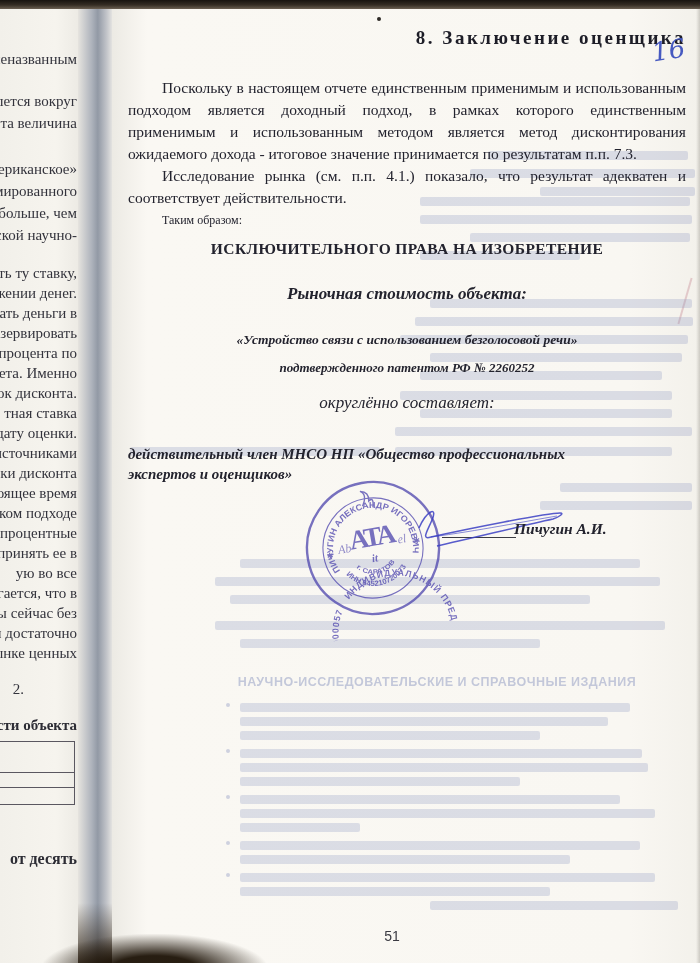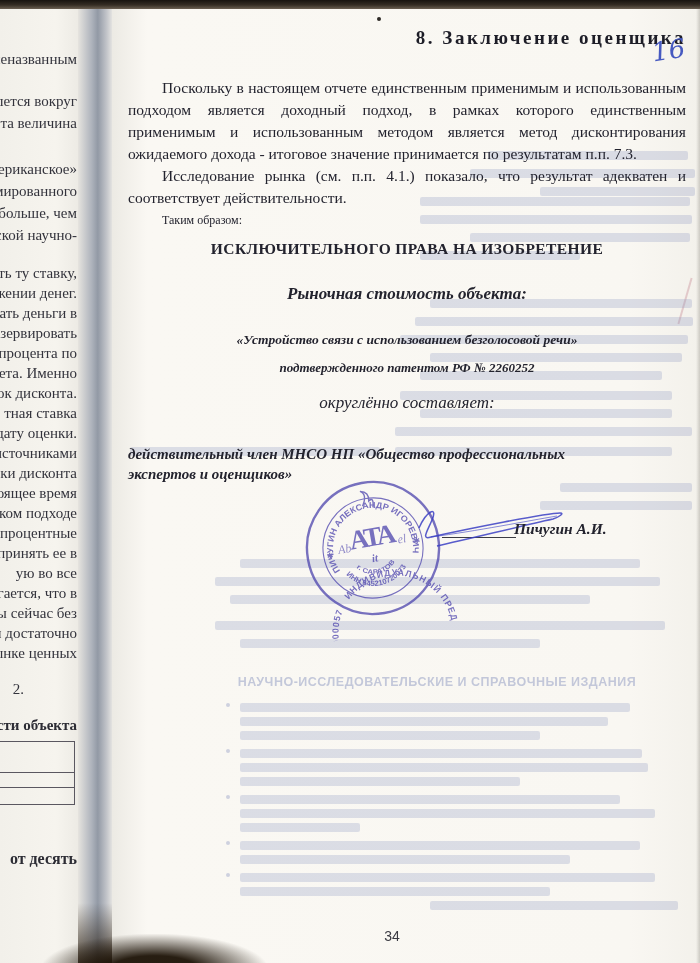--- a/index.html
+++ b/index.html
@@ -214,21 +214,21 @@
     </svg>
 
     <svg class="sig-svg" width="200" height="60" viewBox="0 0 200 60">
       <path d="M12,27 C20,9 31,5 25,19 C20,31 14,39 24,36 C60,28 140,12 153,12
                C158,12 152,16 146,18 C110,26 62,38 30,45" fill="none" stroke="#3b3fc4" stroke-width="1.5" opacity=".85"></path>
       <path d="M24,36 C70,30 120,20 150,15" fill="none" stroke="#3b3fc4" stroke-width="1" opacity=".6"></path>
     </svg>
     <div class="sig-underline"></div>
     <div class="sig-name">Пичугин А.И.</div>
 
-    <div class="page-num">34</div>
+    <div class="page-num">51</div>
     <div class="hand-note">16</div>
     <div class="dot"></div>
     <div class="scratch"></div>
   </div>
 
   <div class="right-edge"></div>
   <div class="bottom-shadow"></div>
 </div>
 
 </body></html>

